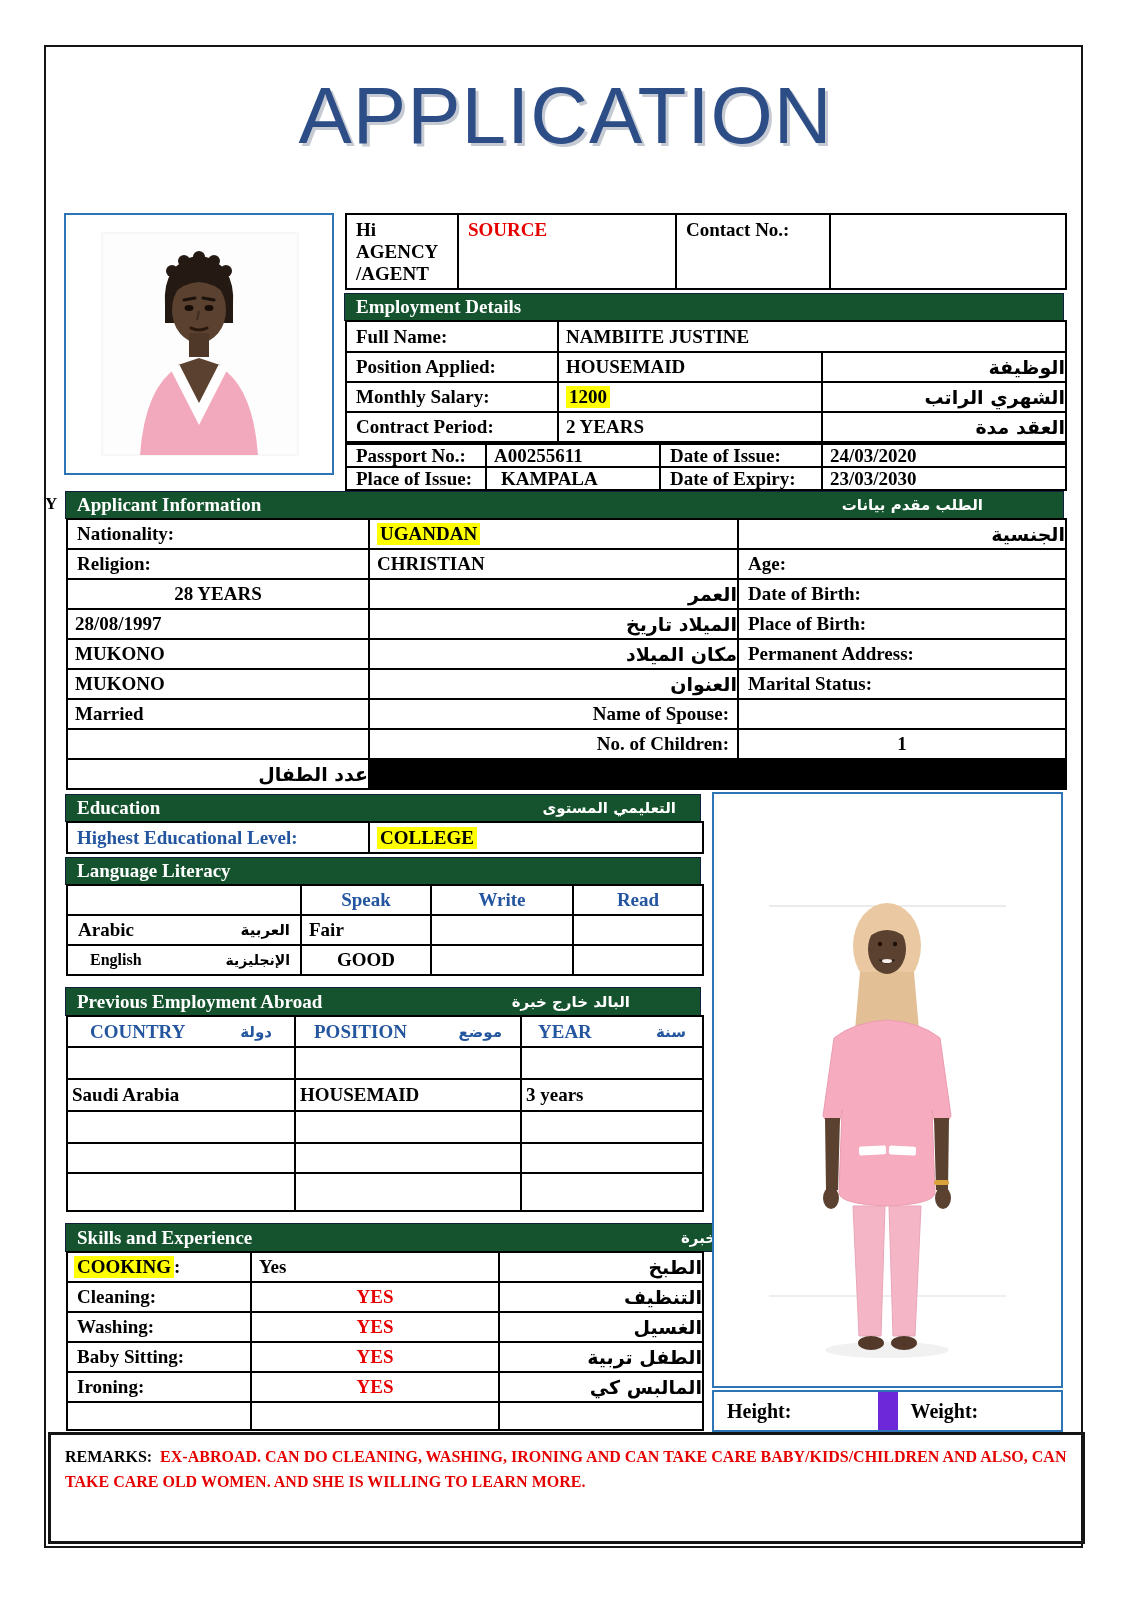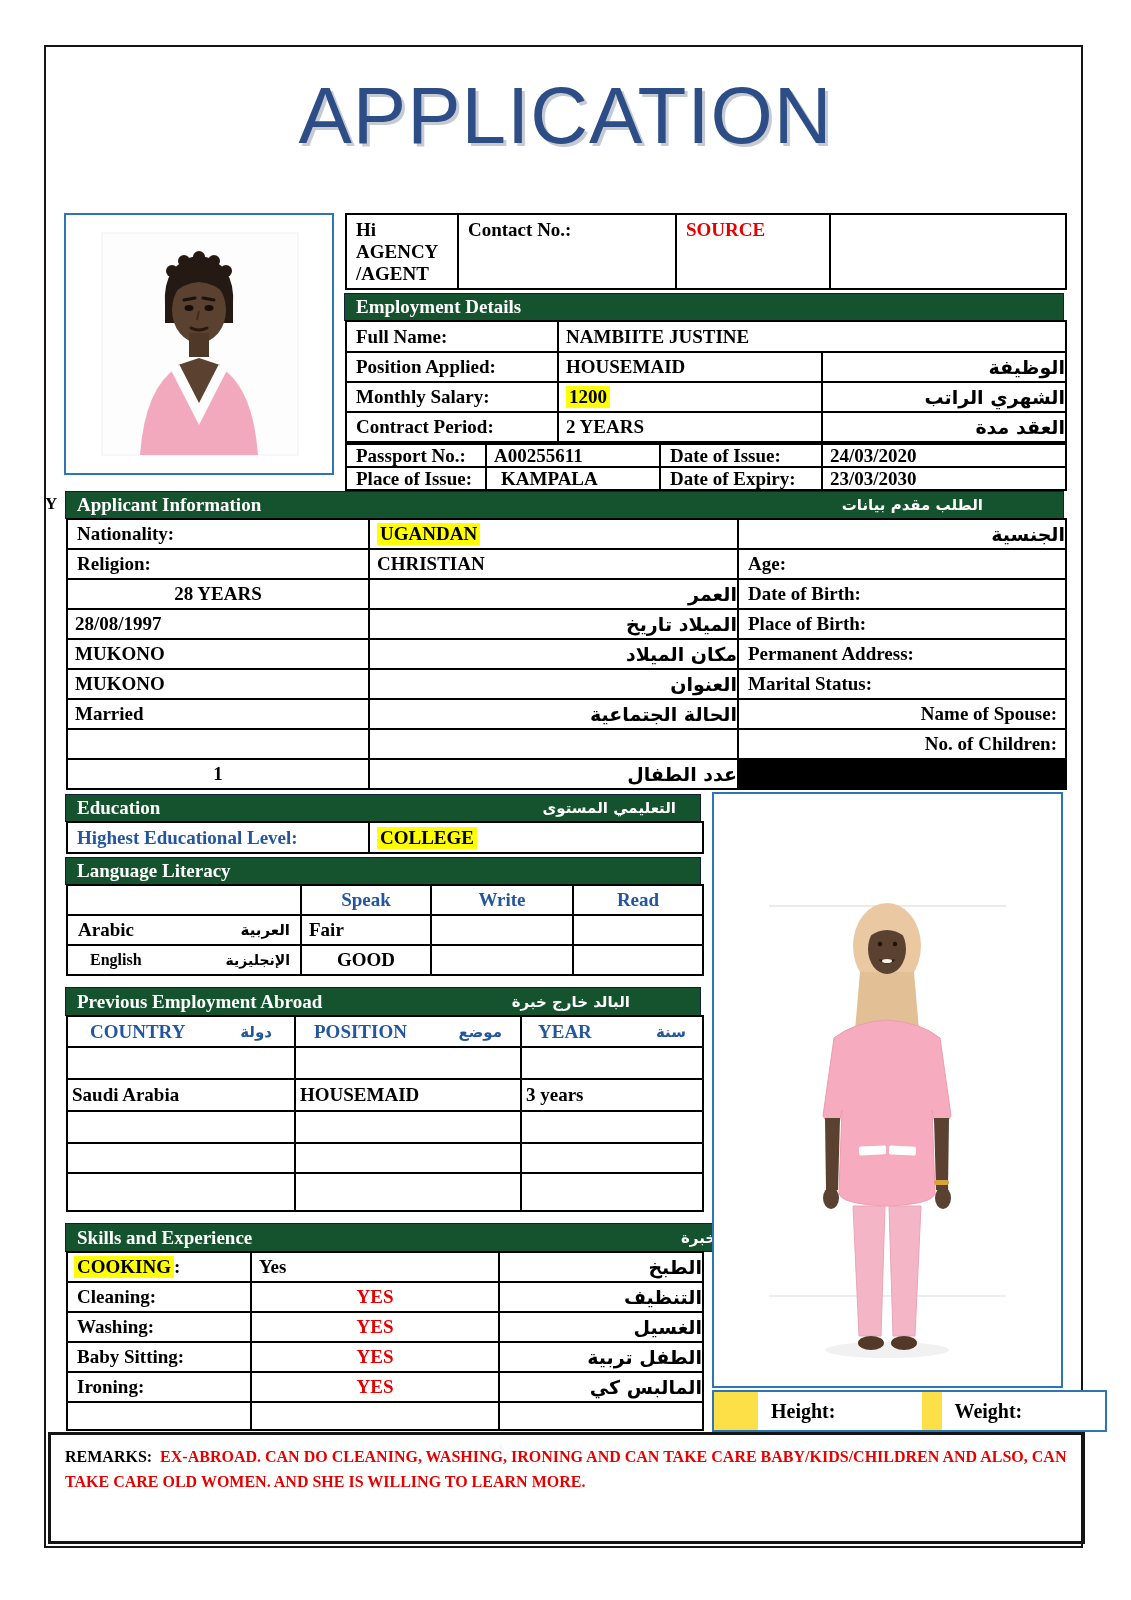--- a/index.html
+++ b/index.html
@@ -30,21 +30,21 @@
   .topcell{align-items:flex-start !important;padding-top:4px;}
   .pre{white-space:pre-line;line-height:1.15;}
   .sm{font-size:17px;}
   .between{justify-content:space-between;padding:0 10px;}
   
   .portrait-box{position:absolute;left:64px;top:213px;width:266px;height:258px;
                 border:2px solid #2e75b6;background:#fff;}
   .photo-box{position:absolute;left:712px;top:792px;width:347px;height:592px;
              border:2px solid #2e75b6;background:#fff;}
   .hw-table{position:absolute;left:712px;top:1390px;width:347px;height:38px;display:grid;
-            grid-template-columns:1fr 1fr;gap:20px;background:#fde047;border:2px solid #2e75b6;padding-left:44px;}
+            grid-template-columns:1fr 1fr;gap:20px;background:#6d28d9;border:2px solid #2e75b6;}
   .hw-table > div{background:#fff;display:flex;align-items:center;padding-left:13px;font-size:20px;}
   .remarks{position:absolute;left:48px;top:1432px;width:1003px;height:86px;
            border:3px solid #151515;padding:10px 14px;font-size:16px;line-height:1.55;}
   .remarks .red{margin-left:4px;}
 </style>
 </head>
 <body>
 
 <div class="sheet">
 
@@ -77,22 +77,22 @@
       <path d="M112,150 L133,192 L154,150 L133,143 Z" fill="#5a4130"></path>
       <path d="M109,152 L133,199 L157,152" stroke="#ffffff" stroke-width="10" fill="none"></path>
       <rect x="123" y="118" width="20" height="22" fill="#4f3827"></rect>
     </svg>
   </div>
 
   <div class="gtab" style="left:345px;top:213px;width:718px;grid-template-columns:110px 216px 152px 1fr;grid-template-rows:73px;">
     <div class="lab topcell pre">Hi
 AGENCY
 /AGENT</div>
+    <div class="lab topcell red">SOURCE</div>
     <div class="lab topcell">Contact No.:</div>
-    <div class="lab topcell red">SOURCE</div>
     <div class="val topcell"></div>
   </div>
 
   <div class="bar" style="left:345px;top:294px;width:718px;height:26px;">
     <span class="en">Employment Details</span>
   </div>
   <div class="gtab" style="left:345px;top:320px;width:718px;grid-template-columns:210px 262px 1fr;grid-template-rows:29px 28px 28px 28px;">
     <div class="lab">Full Name:</div>
     <div class="val" style="grid-column:2/4;">NAMBIITE JUSTINE</div>
     <div class="lab">Position Applied:</div>
@@ -138,21 +138,20 @@
     <div class="val">28/08/1997</div>
     <div class="arc">الميلاد تاريخ</div>
     <div class="lab">Place of Birth:</div>
     <div class="val">MUKONO</div>
     <div class="arc">مكان الميلاد</div>
     <div class="lab">Permanent Address:</div>
     <div class="val">MUKONO</div>
     <div class="arc">العنوان</div>
     <div class="lab">Marital Status:</div>
     <div class="val">Married</div>
-    <div class="arc">الحالة الجتماعية</div>
     <div class="lab rt">Name of Spouse:</div>
     <div class="val"></div>
     <div class="arc"></div>
     <div class="lab rt">No. of Children:</div>
     <div class="val cen">1</div>
     <div class="arc">عدد الطفال</div>
   </div>
 
   <div class="bar" style="left:66px;top:795px;width:634px;height:26px;">
     <span class="en">Education</span>

